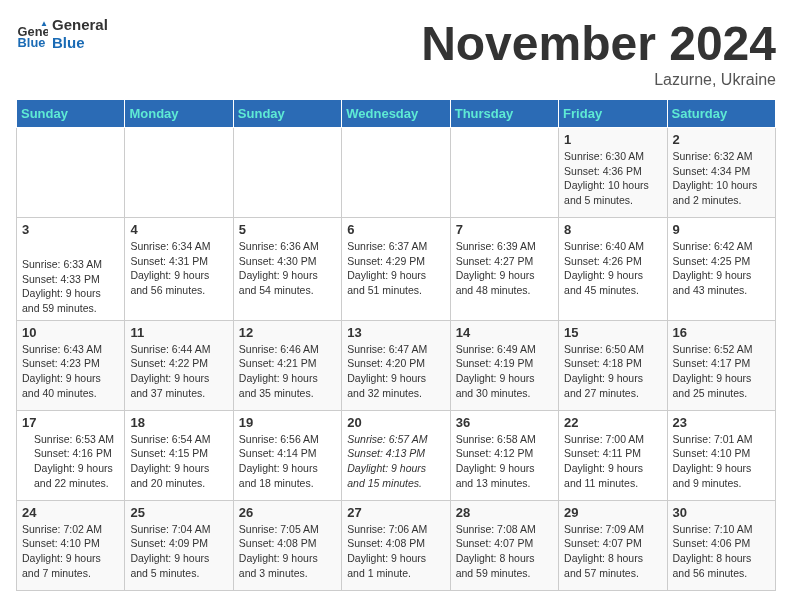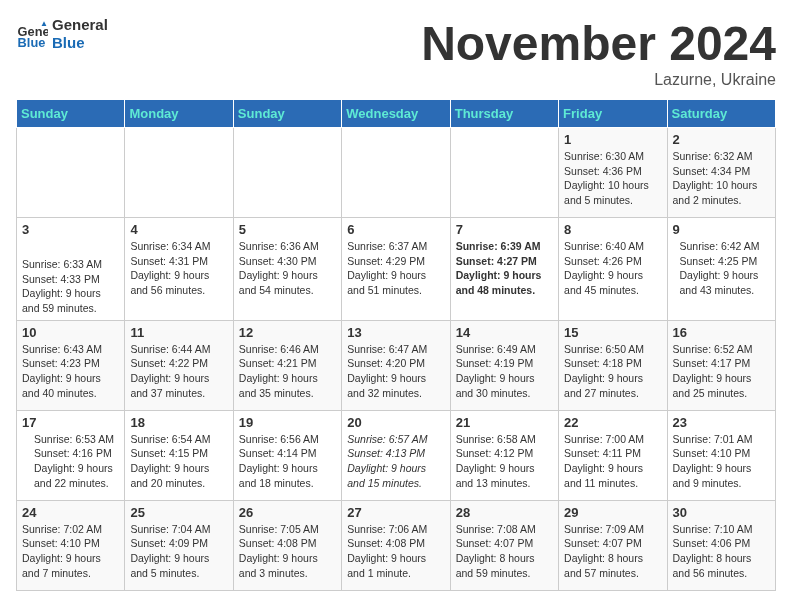--- a/index.html
+++ b/index.html
@@ -158,35 +158,35 @@
         </td>
         <td>
           <span class="day-num">6</span>
           <div class="day-info" style="white-space: pre-line;">Sunrise: 6:37 AM
 Sunset: 4:29 PM
 Daylight: 9 hours
 and 51 minutes.</div>
         </td>
         <td>
           <span class="day-num">7</span>
-          <div class="day-info" style="white-space: pre-line; font-weight: bold;">Sunrise: 6:39 AM
+          <div class="day-info" style="white-space: pre-line;">Sunrise: 6:39 AM
 Sunset: 4:27 PM
 Daylight: 9 hours
 and 48 minutes.</div>
         </td>
         <td>
           <span class="day-num">8</span>
           <div class="day-info" style="white-space: pre-line;">Sunrise: 6:40 AM
 Sunset: 4:26 PM
 Daylight: 9 hours
 and 45 minutes.</div>
         </td>
         <td>
           <span class="day-num">9</span>
-          <div class="day-info" style="white-space: pre-line; margin-left: 7px;">Sunrise: 6:42 AM
+          <div class="day-info" style="white-space: pre-line;">Sunrise: 6:42 AM
 Sunset: 4:25 PM
 Daylight: 9 hours
 and 43 minutes.</div>
         </td>
       </tr>
       <tr>
         <td>
           <span class="day-num">10</span>
           <div class="day-info" style="white-space: pre-line;">Sunrise: 6:43 AM
 Sunset: 4:23 PM
@@ -259,21 +259,21 @@
 and 18 minutes.</div>
         </td>
         <td>
           <span class="day-num">20</span>
           <div class="day-info" style="white-space: pre-line; font-style: italic;">Sunrise: 6:57 AM
 Sunset: 4:13 PM
 Daylight: 9 hours
 and 15 minutes.</div>
         </td>
         <td>
-          <span class="day-num">21</span>
+          <span class="day-num">36</span>
           <div class="day-info" style="white-space: pre-line;">Sunrise: 6:58 AM
 Sunset: 4:12 PM
 Daylight: 9 hours
 and 13 minutes.</div>
         </td>
         <td>
           <span class="day-num">22</span>
           <div class="day-info" style="white-space: pre-line;">Sunrise: 7:00 AM
 Sunset: 4:11 PM
 Daylight: 9 hours

